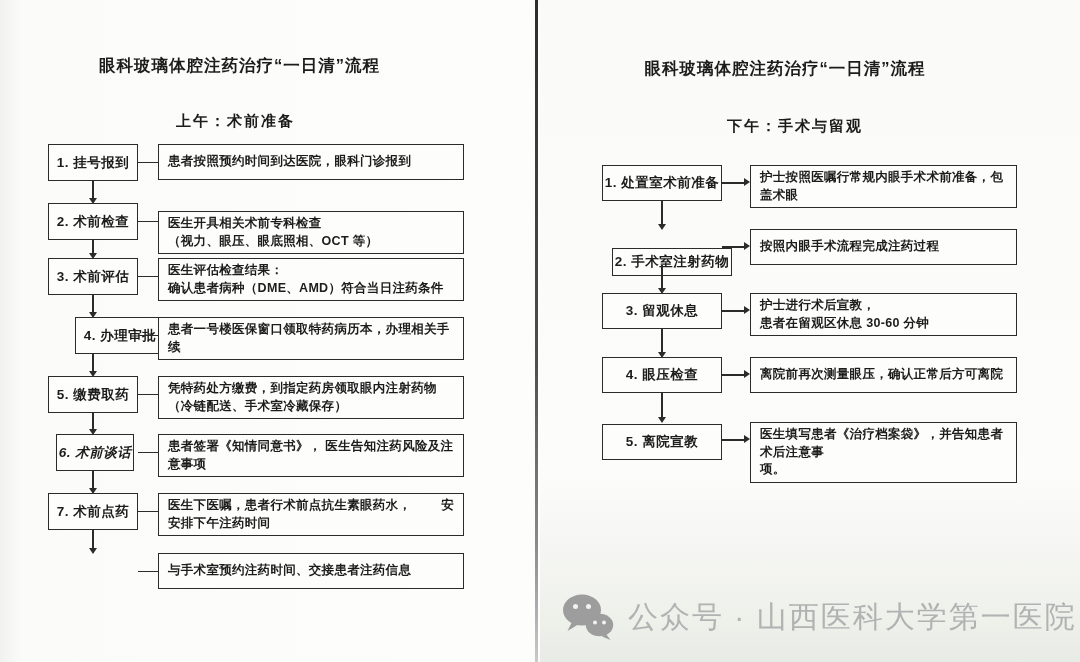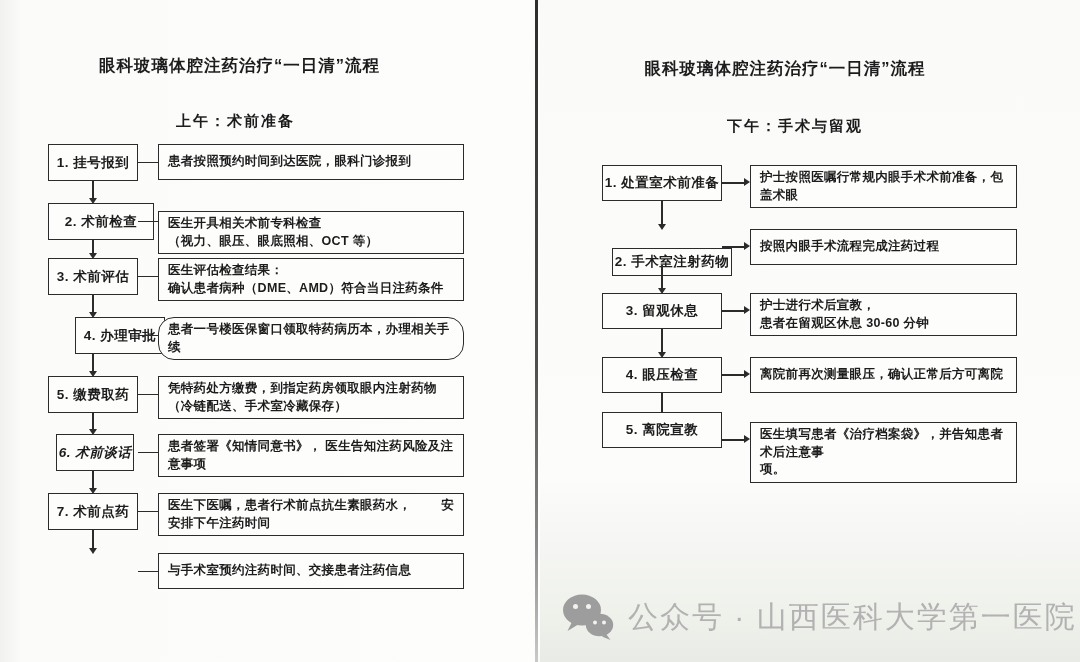--- a/index.html
+++ b/index.html
@@ -55,38 +55,38 @@
     <h1 class="page-title">眼科玻璃体腔注药治疗“一日清”流程</h1>
     <h2 class="page-subtitle">上午：术前准备</h2>
     <div class="flow" id="flow-0">
         <div class="step-box" style="left: 48px; top: 144px; width: 90px; height: 37px;">1. 挂号报到</div>
         <div class="detail-box" style="left: 158px; top: 144px; width: 306px;">
           <div class="detail-line">患者按照预约时间到达医院，眼科门诊报到</div>
         </div>
         <div class="h-line" style="left: 138px; top: 161.5px; width: 20px;"></div>
         <div class="v-line" style="left: 92.2px; top: 181px; height: 17px;"></div>
         <div class="arrow-down" style="left: 89px; top: 198px;"></div>
-        <div class="step-box" style="left: 48px; top: 203px; width: 106px; height: 37px;">2. 术前检查</div>
+        <div class="step-box" style="left: 48px; top: 203px; width: 90px; height: 37px;">2. 术前检查</div>
         <div class="detail-box" style="left: 158px; top: 203px; width: 306px; margin-top: 8px;">
           <div class="detail-line">医生开具相关术前专科检查</div>
           <div class="detail-line">（视力、眼压、眼底照相、OCT 等）</div>
         </div>
         <div class="h-line" style="left: 138px; top: 220.5px; width: 20px;"></div>
         <div class="v-line" style="left: 92.2px; top: 240px; height: 13px;"></div>
         <div class="arrow-down" style="left: 89px; top: 253px;"></div>
         <div class="step-box" style="left: 48px; top: 258px; width: 90px; height: 37px;">3. 术前评估</div>
         <div class="detail-box" style="left: 158px; top: 258px; width: 306px;">
           <div class="detail-line">医生评估检查结果：</div>
           <div class="detail-line">确认患者病种（DME、AMD）符合当日注药条件</div>
         </div>
         <div class="h-line" style="left: 138px; top: 275.5px; width: 20px;"></div>
         <div class="v-line" style="left: 92.2px; top: 295px; height: 17px;"></div>
         <div class="arrow-down" style="left: 89px; top: 312px;"></div>
         <div class="step-box" style="left: 48px; top: 317px; width: 90px; height: 37px; margin-left: 27px;">4. 办理审批</div>
-        <div class="detail-box" style="left: 158px; top: 317px; width: 306px; border-radius: 16px;">
+        <div class="detail-box" style="left: 158px; top: 317px; width: 306px;">
           <div class="detail-line">患者一号楼医保窗口领取特药病历本，办理相关手续</div>
         </div>
         <div class="h-line" style="left: 138px; top: 334.5px; width: 20px;"></div>
         <div class="v-line" style="left: 92.2px; top: 354px; height: 17px;"></div>
         <div class="arrow-down" style="left: 89px; top: 371px;"></div>
         <div class="step-box" style="left: 48px; top: 376px; width: 90px; height: 37px;">5. 缴费取药</div>
         <div class="detail-box" style="left: 158px; top: 376px; width: 306px;">
           <div class="detail-line">凭特药处方缴费，到指定药房领取眼内注射药物</div>
           <div class="detail-line">（冷链配送、手术室冷藏保存）</div>
         </div>
@@ -147,21 +147,21 @@
         <div class="v-line" style="left: 121.2px; top: 329px; height: 23px;"></div>
         <div class="arrow-down" style="left: 118px; top: 352px;"></div>
         <div class="step-box" style="left: 62px; top: 357px; width: 120px; height: 36px;">4. 眼压检查</div>
         <div class="detail-box" style="left: 210px; top: 357px; width: 267px;">
           <div class="detail-line">离院前再次测量眼压，确认正常后方可离院</div>
         </div>
         <div class="h-line" style="left: 182px; top: 374px; width: 22px;"></div>
         <div class="arrow-right" style="left: 204px; top: 370px;"></div>
         <div class="v-line" style="left: 121.2px; top: 393px; height: 24px;"></div>
         <div class="arrow-down" style="left: 118px; top: 417px;"></div>
-        <div class="step-box" style="left: 62px; top: 412px; width: 120px; height: 36px;">5. 离院宣教</div>
+        <div class="step-box" style="left: 62px; top: 424px; width: 120px; height: 36px;">5. 离院宣教</div>
         <div class="detail-box" style="left: 210px; top: 422px; width: 267px;">
           <div class="detail-line">医生填写患者《治疗档案袋》，并告知患者术后注意事</div>
           <div class="detail-line">项。</div>
         </div>
         <div class="h-line" style="left: 182px; top: 439px; width: 22px;"></div>
         <div class="arrow-right" style="left: 204px; top: 435px;"></div>
       </div>
   </section>
 
   <div class="watermark">

